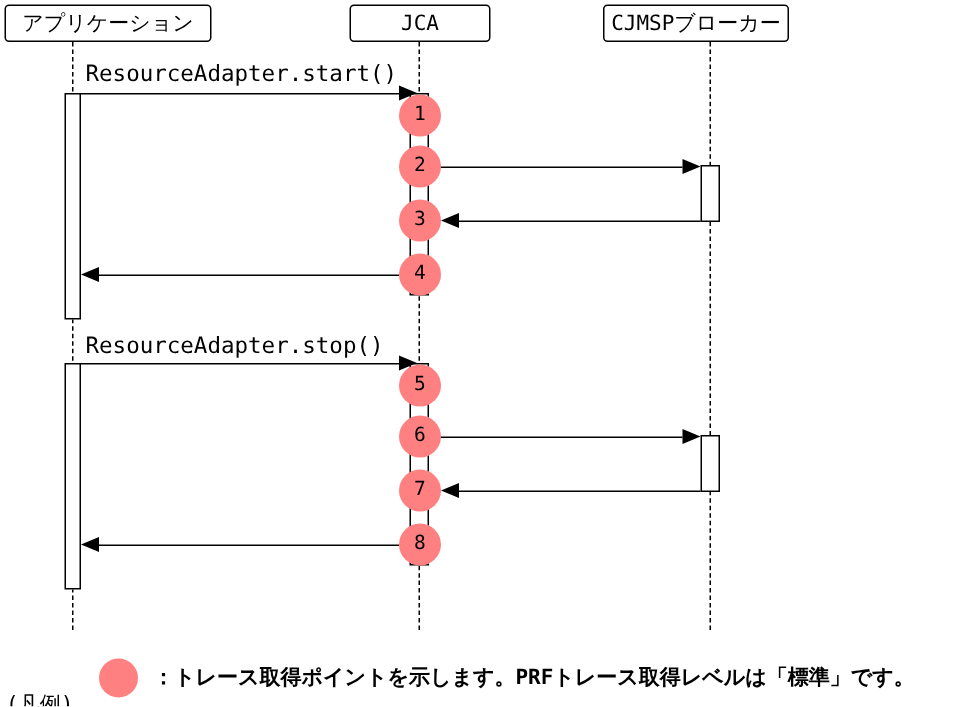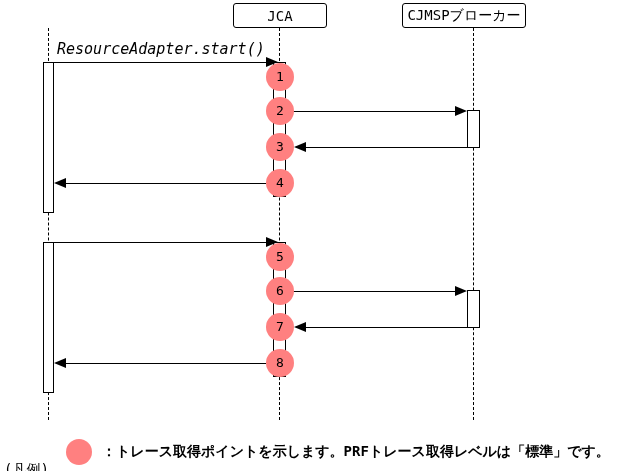--- a/index.html
+++ b/index.html
@@ -72,58 +72,61 @@
     line-height: 28px;
     font-size: 13px;
     color: #000;
     z-index: 4;
   }
   .msg-label {
     position: absolute;
     font-size: 15px;
     white-space: nowrap;
     z-index: 4;
-    font-style: italic;
   }
   .legend-label, .legend-text {
     position: absolute;
     font-size: 14px;
     white-space: nowrap;
   }
   .legend-dot {
     position: absolute;
     width: 26px;
     height: 26px;
     border-radius: 50%;
   }
 </style>
 </head>
 <body>
 
 <div class="canvas">
 
+  <div class="actor-box" style="left:3px; width:138px;">
+    <span>アプリケーション</span>
+  </div>
   <div class="actor-box" style="left:402px; width:124px;">
     <span>CJMSPブローカー</span>
   </div>
   <div class="actor-box" style="left:233px; width:94px;">
     <span>JCA</span>
   </div>
 
   <div class="lifeline" style="left:48px;"></div>
   <div class="lifeline" style="left:279px;"></div>
   <div class="lifeline" style="left:473px;"></div>
 
   <div class="activation" style="left:43px; top:62px; width:11px; height:151px;"></div>
   <div class="activation" style="left:43px; top:242px; width:11px; height:151px;"></div>
   <div class="activation" style="left:273px; top:62px; width:13px; height:135px;"></div>
   <div class="activation" style="left:273px; top:242px; width:13px; height:135px;"></div>
   <div class="activation" style="left:467px; top:110px; width:13px; height:38px;"></div>
   <div class="activation" style="left:467px; top:290px; width:13px; height:38px;"></div>
 
   <div class="msg-label" style="left:57px; top:40px;">ResourceAdapter.start()</div>
+  <div class="msg-label" style="left:57px; top:221px;">ResourceAdapter.stop()</div>
 
   <div class="arrow-line" style="left:54px; top:62px; width:212px;"></div>
   <div class="arrowhead-r" style="left:266px; top:57px;"></div>
 
   <div class="arrow-line" style="left:293px; top:111px; width:162px;"></div>
   <div class="arrowhead-r" style="left:455px; top:106px;"></div>
 
   <div class="arrow-line" style="left:306px; top:147px; width:161px;"></div>
   <div class="arrowhead-l" style="left:294px; top:142px;"></div>
 

